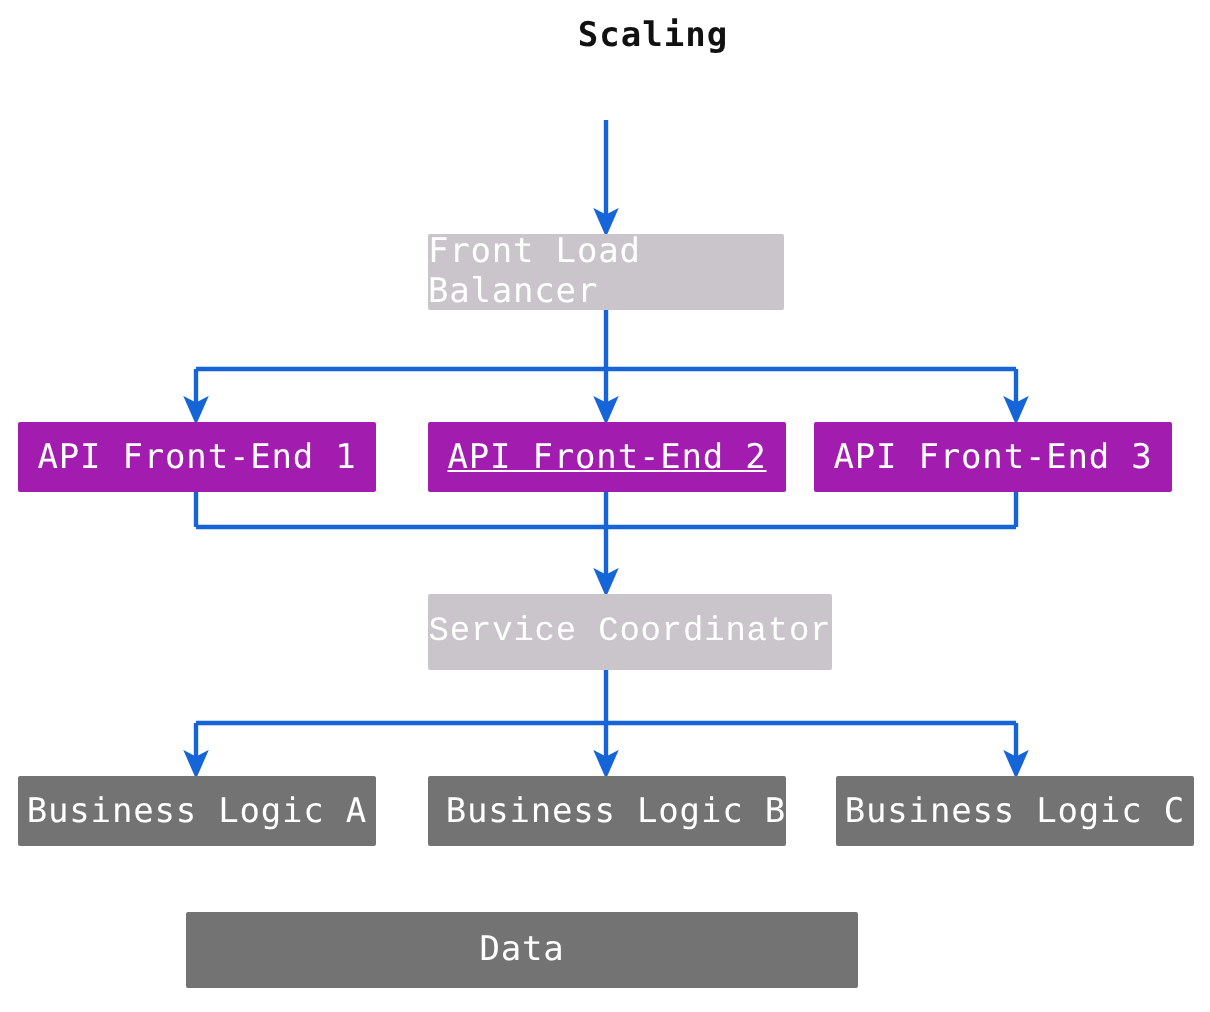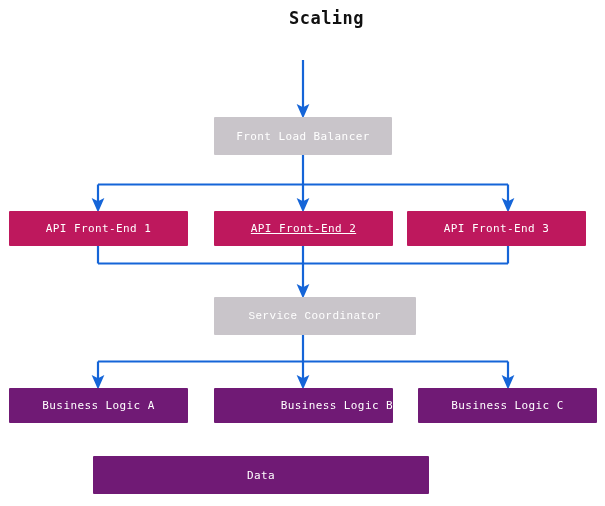--- a/index.html
+++ b/index.html
@@ -28,29 +28,29 @@
     color: #111111;
     padding-left: 24px;
   }
   .node {
     position: absolute;
     box-sizing: border-box;
     display: flex;
     align-items: center;
     justify-content: center;
     font-family: "DejaVu Sans Mono", "Liberation Mono", monospace;
-    font-size: 11px;
+    font-size: 17px;
     letter-spacing: 0.4px;
     color: #ffffff;
     border-radius: 1px;
     user-select: none;
   }
   .node-gray   { background: #c9c5ca; }
-  .node-blue   { background: #be185d; }
-  .node-orange { background: #701a75; }
+  .node-blue   { background: #a21caf; }
+  .node-orange { background: #737373; }
 
   #edges {
     position: absolute;
     left: 0;
     top: 0;
     width: 605px;
     height: 506px;
     pointer-events: none;
   }
 </style>

